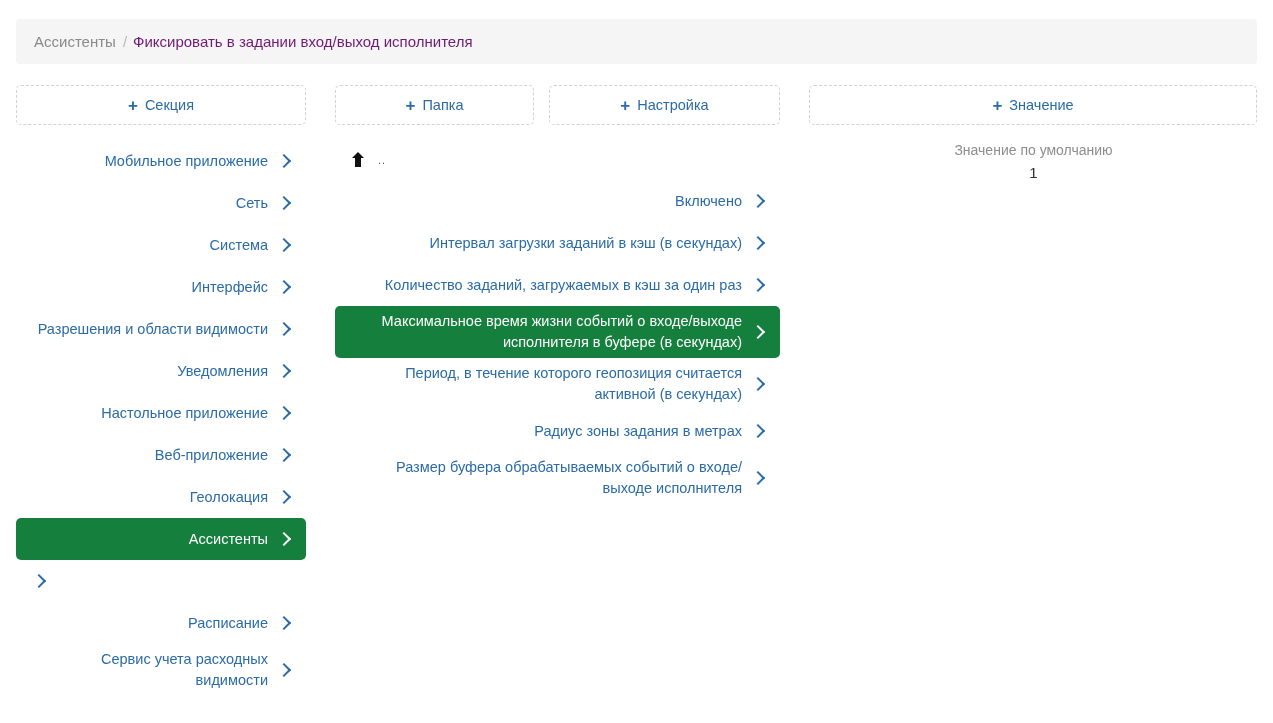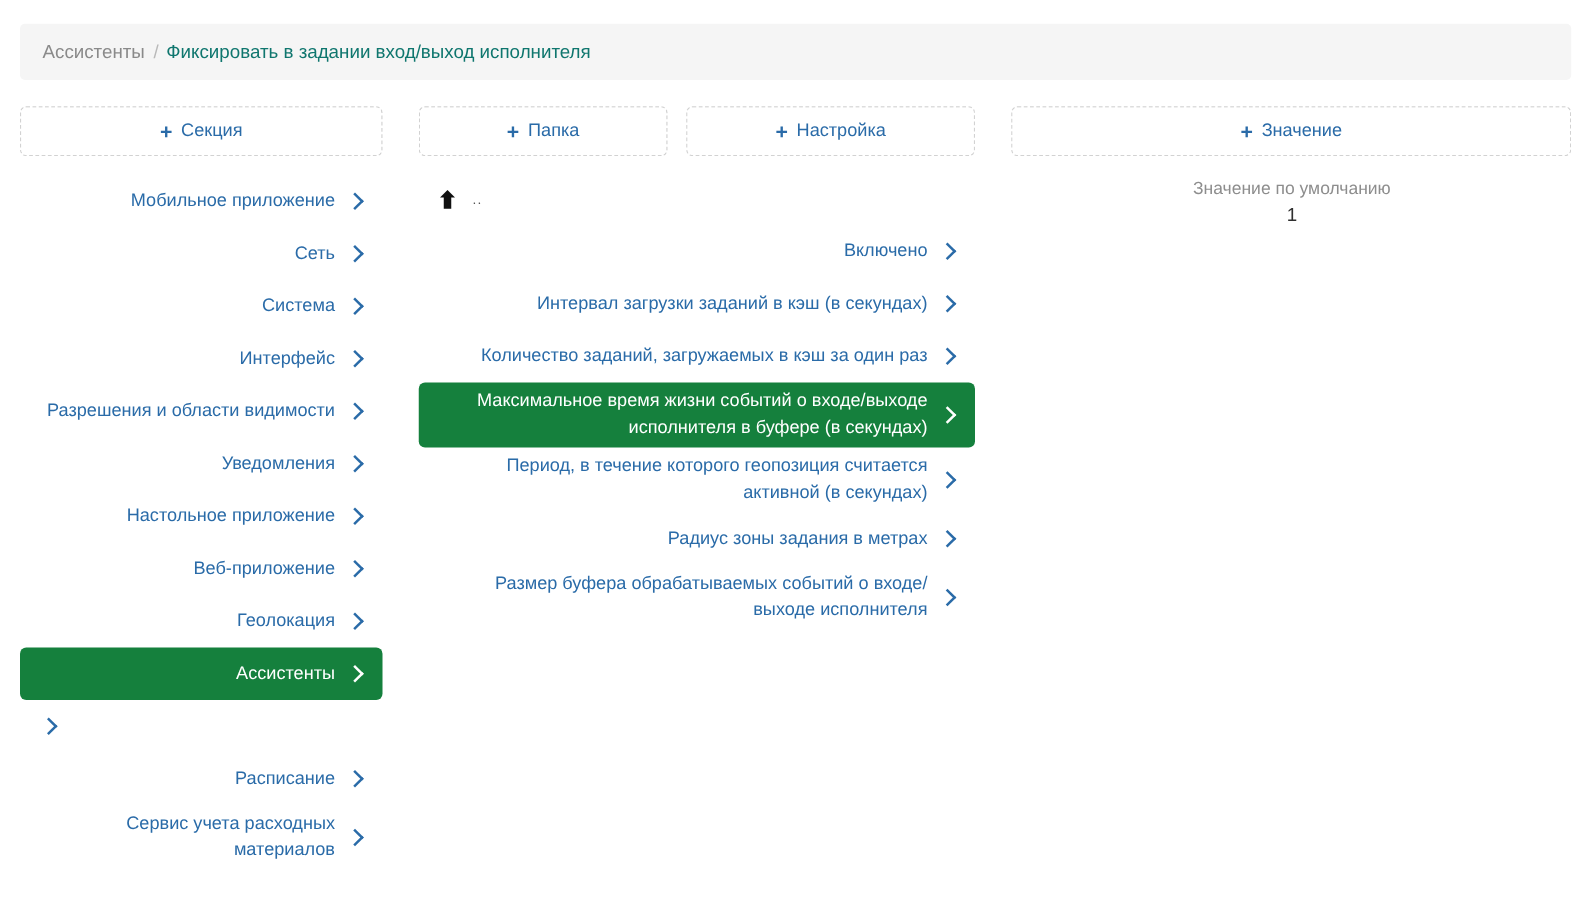--- a/index.html
+++ b/index.html
@@ -28,21 +28,21 @@
   .crumb-link {
     color: #8a8a8a;
     text-decoration: none;
     white-space: nowrap;
   }
   .crumb-sep {
     color: #b9b9b9;
     margin: 0 6px 0 7px;
   }
   .crumb-current {
-    color: #0f766e;
+    color: #701a75;
     white-space: nowrap;
   }
 
   
   .add-row { position: absolute; top: 85px; left: 0; width: 1273px; height: 40px; }
   .add-btn {
     position: absolute;
     height: 40px;
     border: 1px dashed #d2d2d2;
     border-radius: 5px;
@@ -232,21 +232,21 @@
         <span class="chev"></span>
       </div>
       <div class="row">
         <span class="chev"></span>
       </div>
       <div class="row">
         <span class="label">Расписание</span>
         <span class="chev"></span>
       </div>
       <div class="row">
-        <span class="label">Сервис учета расходных материалов</span>
+        <span class="label">Сервис учета расходных видимости</span>
         <span class="chev"></span>
       </div>
     </div>
 
   <div class="col" id="col-items">
     <div class="up-row">
       <span class="up-arrow"></span>
       <span class="up-label">..</span>
     </div>
     <div id="settings-rows">

